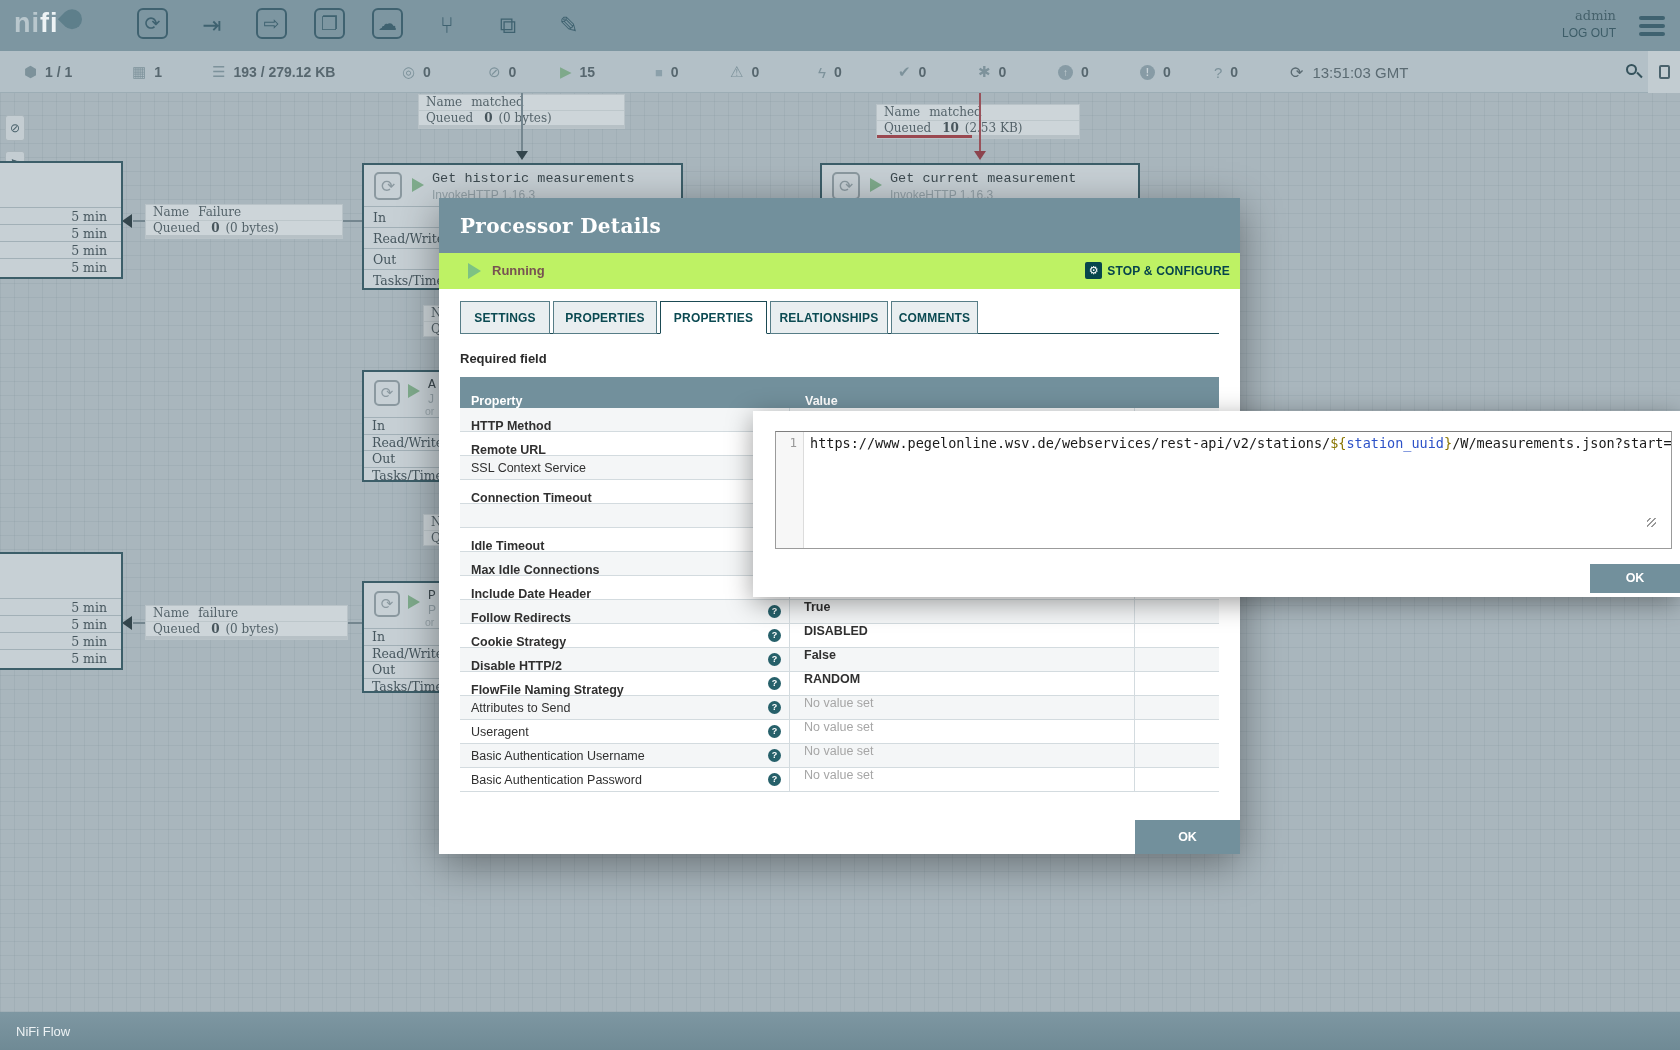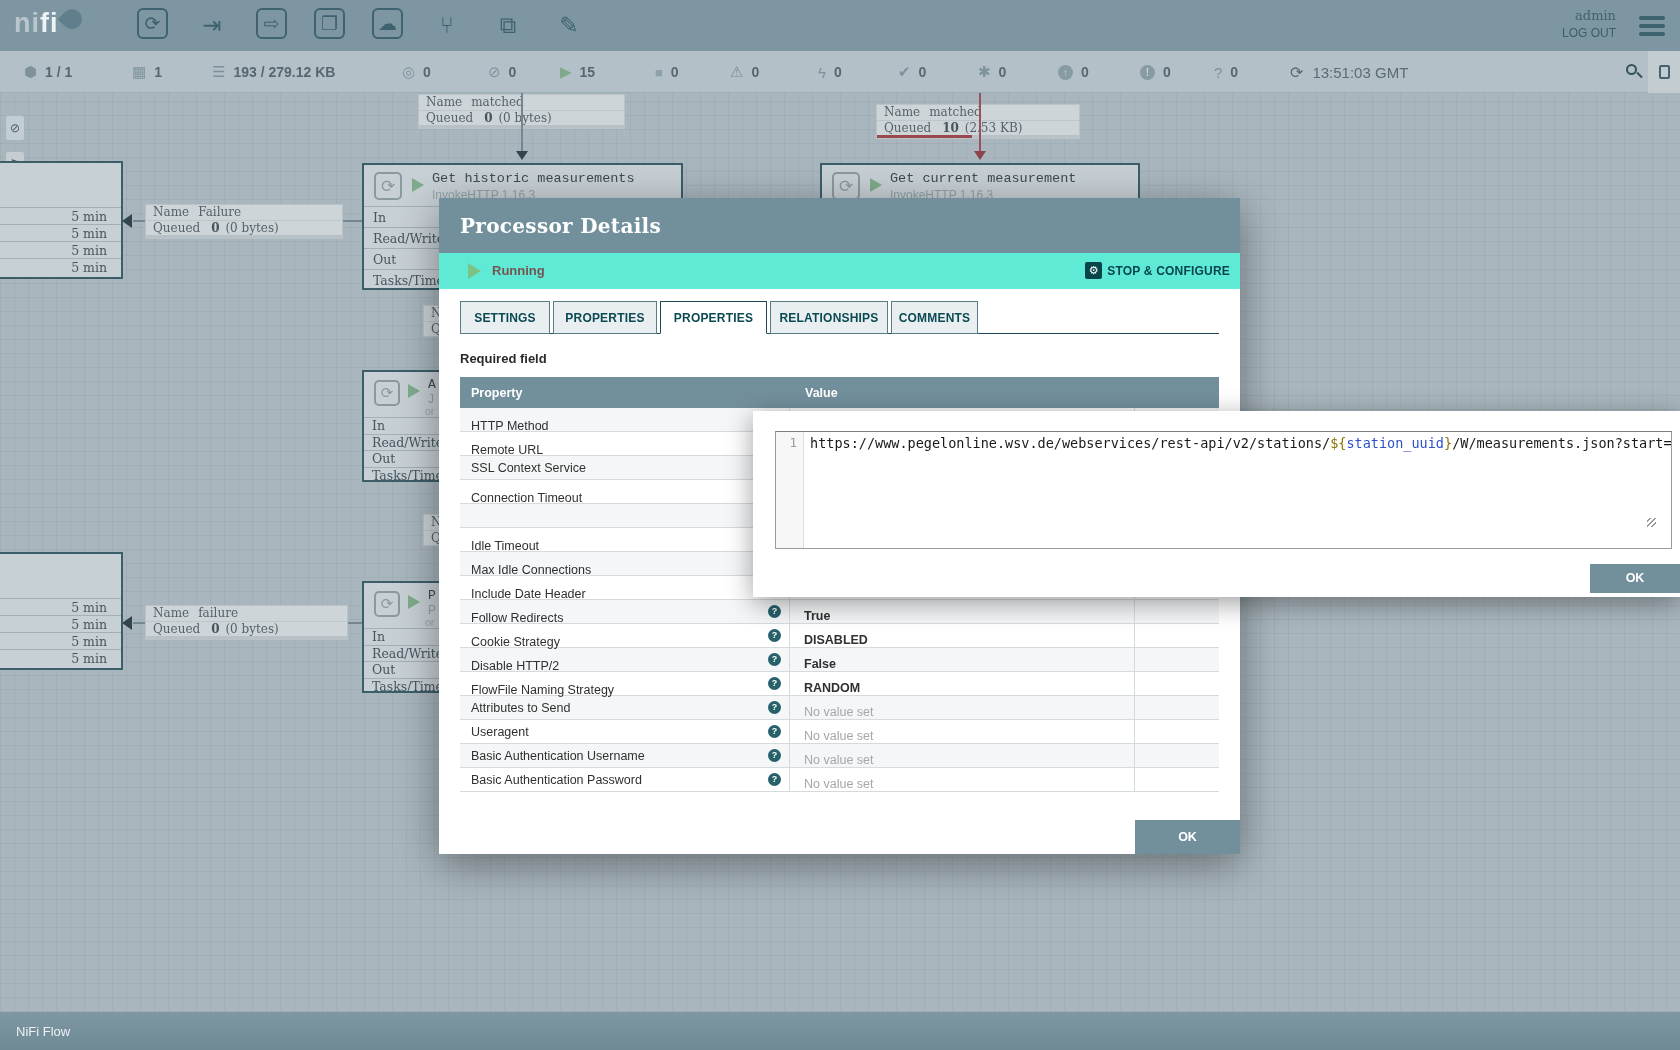--- a/index.html
+++ b/index.html
@@ -65,40 +65,40 @@
   .float-icon { position:absolute; width:20px; height:26px; background:#c4cdd2; border:1px solid #a9b5bb; border-radius:3px; color:#4a626c; font-size:12px; display:flex; align-items:center; justify-content:center; z-index:1; }
 
   
   #breadcrumb { position:absolute; left:0; top:1012px; width:1680px; height:38px; background:linear-gradient(#7e97a2,#6f8a95); display:flex; align-items:center; }
   #breadcrumb span { margin-left:16px; font-size:13px; color:#edf2f4; }
 
   
   #dialog { position:absolute; left:439px; top:198px; width:801px; height:656px; background:#fff; box-shadow:0 10px 40px rgba(0,0,0,0.4); z-index:10; }
   #dlg-header { height:55px; background:#72909c; display:flex; align-items:center; }
   #dlg-title { margin-left:21px; font:bold 20px "DejaVu Serif", serif; color:#ffffff; letter-spacing:0.3px; }
-  #dlg-status { height:36px; background:#5eead4; position:relative; }
+  #dlg-status { height:36px; background:#bef264; position:relative; }
   #run-play { position:absolute; left:29px; top:10px; width:0; height:0; border-top:8px solid transparent; border-bottom:8px solid transparent; border-left:13px solid #7dc283; }
   #run-label { position:absolute; left:53px; top:10px; font-size:13px; font-weight:bold; color:#775351; }
   #stop-config { position:absolute; right:10px; top:9px; display:flex; align-items:center; gap:5px; cursor:pointer; }
   #stop-config .sc-icon { width:17px; height:17px; background:#07454c; color:#fff; font-size:11px; line-height:17px; text-align:center; border-radius:2px; }
   #stop-config .sc-label { font-size:12px; font-weight:bold; color:#07454c; letter-spacing:0.2px; }
   #tabs-wrap { margin:12px 21px 0 21px; border-bottom:1px solid #1b4a54; display:flex; gap:3px; }
   .tab { height:33px; line-height:32px; text-align:center; font-size:12px; font-weight:bold; color:#0b4a52; background:#e9eef0; border:1px solid #577d87; margin-bottom:-1px; cursor:pointer; letter-spacing:0.2px; }
   .tab.active { background:#fff; border-color:#1b4a54; border-bottom-color:#fff; }
   .t0{width:90px}.t1{width:104px}.t2{width:107px}.t3{width:118px}.t4{width:87px}
   #required-note { margin:17px 0 11px 21px; font-size:13px; font-weight:bold; color:#2b2b2b; }
   #ptable { margin:0 21px; }
-  #ptable .thead { display:flex; height:31px; background:#72909c; color:#fff; font-size:12.5px; font-weight:bold; align-items:center; }
+  #ptable .thead { display:flex; height:31px; background:#72909c; color:#fff; font-size:12.5px; font-weight:bold; align-items:flex-end; }
   #ptable .hc1 { width:331px; padding-left:11px; } #ptable .hc2 { flex:1; padding-left:14px; }
   .trow { display:flex; height:24px; border-bottom:1px solid #d3dbdf; font-size:12.5px; color:#303030; align-items:stretch; }
   .trow:nth-child(even) { background:#f4f6f7; }
   .trow .c1 { width:330px; border-right:1px solid #d3dbdf; display:flex; align-items:center; padding-left:11px; }
-  .trow .c2 { width:345px; border-right:1px solid #d3dbdf; display:flex; align-items:flex-end; padding-left:14px; font-weight:bold; }
+  .trow .c2 { width:345px; border-right:1px solid #d3dbdf; display:flex; align-items:flex-start; padding-left:14px; font-weight:bold; }
   .trow .c3 { flex:1; }
-  .trow.req .c1 span.pn { font-weight:normal;margin-top:12px; }
+  .trow.req .c1 span.pn { font-weight:bold;margin-top:12px; }
   .trow .c2 .unset { color:#a6a6a6; font-weight:normal; }
   .help { margin-left:auto; margin-right:8px; width:13px; height:13px; border-radius:50%; background:#26606a; color:#fff; font:bold 9px/13px "Liberation Sans",sans-serif; text-align:center; flex:none; cursor:pointer; }
   #dlg-ok { position:absolute; right:0; bottom:0; width:105px; height:34px; background:#72909c; color:#fff; font-size:12.5px; font-weight:bold; text-align:center; line-height:34px; cursor:pointer; }
 
   
   #vpopup { position:absolute; left:753px; top:411px; width:927px; height:186px; background:#fff; box-shadow:0 6px 25px rgba(0,0,0,0.38); z-index:20; }
   #veditor { position:absolute; left:22px; top:20px; width:897px; height:118px; border:1px solid #9b9b9b; border-top-color:#7e7e7e; display:flex; background:#fff; }
   #vgutter { width:28px; background:#f7f7f7; border-right:1px solid #dcdcdc; text-align:right; padding:3px 6px 0 0; font:12.5px "DejaVu Sans Mono", monospace; color:#9a9a9a; }
   #vcode { flex:1; padding:3px 0 0 6px; font:13.5px "DejaVu Sans Mono", monospace; white-space:nowrap; overflow:hidden; color:#1a1a1a; }
   #vcode .bracket { color:#8a7500; } #vcode .param { color:#2d52c8; }

